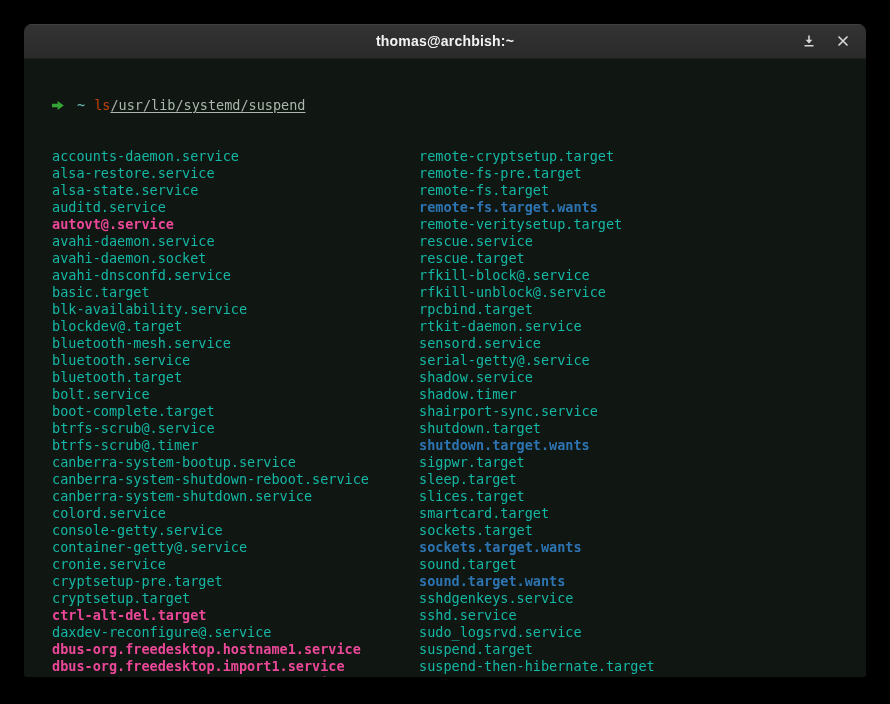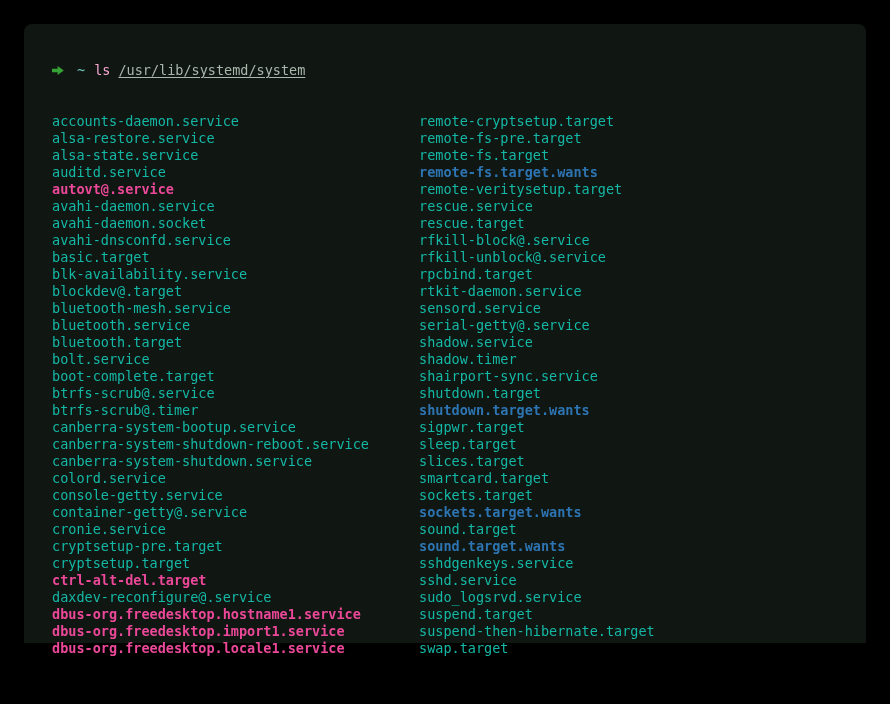--- a/index.html
+++ b/index.html
@@ -32,35 +32,52 @@
     background:#101611;height:619px;box-sizing:border-box;
     padding:4px 6px 0 28px;
     font-family:"DejaVu Sans Mono","Liberation Mono",monospace;
     font-size:13.5px;line-height:17px;
     color:#a9b7ac;
     white-space:pre;
   }
   .promptline{height:17px;display:flex;align-items:center;}
   .arrow-ic{margin-right:13px;flex:0 0 auto;}
   .cwd{color:#6cbdb5;margin-right:9px;}
-  .cmd{color:#f9a8d4;margin-right:8px;}
+  .cmd{color:#c2410c;margin-right:0;}
   .arg{color:#a9b7ac;text-decoration:underline;text-underline-offset:2px;}
   .row{height:17px;}
   .col-left{display:inline-block;width:367px;vertical-align:top;}
   .col-right{display:inline-block;vertical-align:top;}
   .file{color:#14b8a6;}
   .symlink{color:#ec4899;font-weight:bold;}
   .dir{color:#2d74b2;font-weight:bold;}
 </style>
 </head>
 <body>
 
 <div class="window">
+  <div class="titlebar">
+    <span class="title">thomas@archbish:~</span>
+    <span class="actions">
+      <span class="tb-btn">
+        <svg width="14" height="14" viewBox="0 0 14 14">
+          <path d="M7 1.5v7" stroke="#d6d6d6" stroke-width="1.6" fill="none"></path>
+          <path d="M3.6 5.8 7 9.4l3.4-3.6z" fill="#d6d6d6"></path>
+          <path d="M2.5 11.8h9" stroke="#d6d6d6" stroke-width="1.6"></path>
+        </svg>
+      </span>
+      <span class="tb-btn">
+        <svg width="12" height="12" viewBox="0 0 12 12">
+          <path d="M2 2l8 8M10 2l-8 8" stroke="#d6d6d6" stroke-width="1.7" stroke-linecap="round"></path>
+        </svg>
+      </span>
+    </span>
+  </div>
 
   <div class="terminal">
     <div class="promptline">
       <svg class="arrow-ic" width="12" height="11" viewBox="0 0 12 11">
         <path d="M0 3.8h5.6V1l6.2 4.5-6.2 4.5V7.2H0z" fill="#35a335"></path>
-      </svg><span class="cwd">~</span><span class="cmd">ls</span><span class="arg">/usr/lib/systemd/system</span>
+      </svg><span class="cwd">~</span><span class="cmd">ls</span><span class="arg">/usr/lib/systemd/suspend</span>
     </div>
     <div><div class="row"><span class="col-left file">accounts-daemon.service</span><span class="col-right file">remote-cryptsetup.target</span></div><div class="row"><span class="col-left file">alsa-restore.service</span><span class="col-right file">remote-fs-pre.target</span></div><div class="row"><span class="col-left file">alsa-state.service</span><span class="col-right file">remote-fs.target</span></div><div class="row"><span class="col-left file">auditd.service</span><span class="col-right dir">remote-fs.target.wants</span></div><div class="row"><span class="col-left symlink">autovt@.service</span><span class="col-right file">remote-veritysetup.target</span></div><div class="row"><span class="col-left file">avahi-daemon.service</span><span class="col-right file">rescue.service</span></div><div class="row"><span class="col-left file">avahi-daemon.socket</span><span class="col-right file">rescue.target</span></div><div class="row"><span class="col-left file">avahi-dnsconfd.service</span><span class="col-right file">rfkill-block@.service</span></div><div class="row"><span class="col-left file">basic.target</span><span class="col-right file">rfkill-unblock@.service</span></div><div class="row"><span class="col-left file">blk-availability.service</span><span class="col-right file">rpcbind.target</span></div><div class="row"><span class="col-left file">blockdev@.target</span><span class="col-right file">rtkit-daemon.service</span></div><div class="row"><span class="col-left file">bluetooth-mesh.service</span><span class="col-right file">sensord.service</span></div><div class="row"><span class="col-left file">bluetooth.service</span><span class="col-right file">serial-getty@.service</span></div><div class="row"><span class="col-left file">bluetooth.target</span><span class="col-right file">shadow.service</span></div><div class="row"><span class="col-left file">bolt.service</span><span class="col-right file">shadow.timer</span></div><div class="row"><span class="col-left file">boot-complete.target</span><span class="col-right file">shairport-sync.service</span></div><div class="row"><span class="col-left file">btrfs-scrub@.service</span><span class="col-right file">shutdown.target</span></div><div class="row"><span class="col-left file">btrfs-scrub@.timer</span><span class="col-right dir">shutdown.target.wants</span></div><div class="row"><span class="col-left file">canberra-system-bootup.service</span><span class="col-right file">sigpwr.target</span></div><div class="row"><span class="col-left file">canberra-system-shutdown-reboot.service</span><span class="col-right file">sleep.target</span></div><div class="row"><span class="col-left file">canberra-system-shutdown.service</span><span class="col-right file">slices.target</span></div><div class="row"><span class="col-left file">colord.service</span><span class="col-right file">smartcard.target</span></div><div class="row"><span class="col-left file">console-getty.service</span><span class="col-right file">sockets.target</span></div><div class="row"><span class="col-left file">container-getty@.service</span><span class="col-right dir">sockets.target.wants</span></div><div class="row"><span class="col-left file">cronie.service</span><span class="col-right file">sound.target</span></div><div class="row"><span class="col-left file">cryptsetup-pre.target</span><span class="col-right dir">sound.target.wants</span></div><div class="row"><span class="col-left file">cryptsetup.target</span><span class="col-right file">sshdgenkeys.service</span></div><div class="row"><span class="col-left symlink">ctrl-alt-del.target</span><span class="col-right file">sshd.service</span></div><div class="row"><span class="col-left file">daxdev-reconfigure@.service</span><span class="col-right file">sudo_logsrvd.service</span></div><div class="row"><span class="col-left symlink">dbus-org.freedesktop.hostname1.service</span><span class="col-right file">suspend.target</span></div><div class="row"><span class="col-left symlink">dbus-org.freedesktop.import1.service</span><span class="col-right file">suspend-then-hibernate.target</span></div><div class="row"><span class="col-left symlink">dbus-org.freedesktop.locale1.service</span><span class="col-right file">swap.target</span></div></div>
   </div>
 </div>
 
 </body></html>

